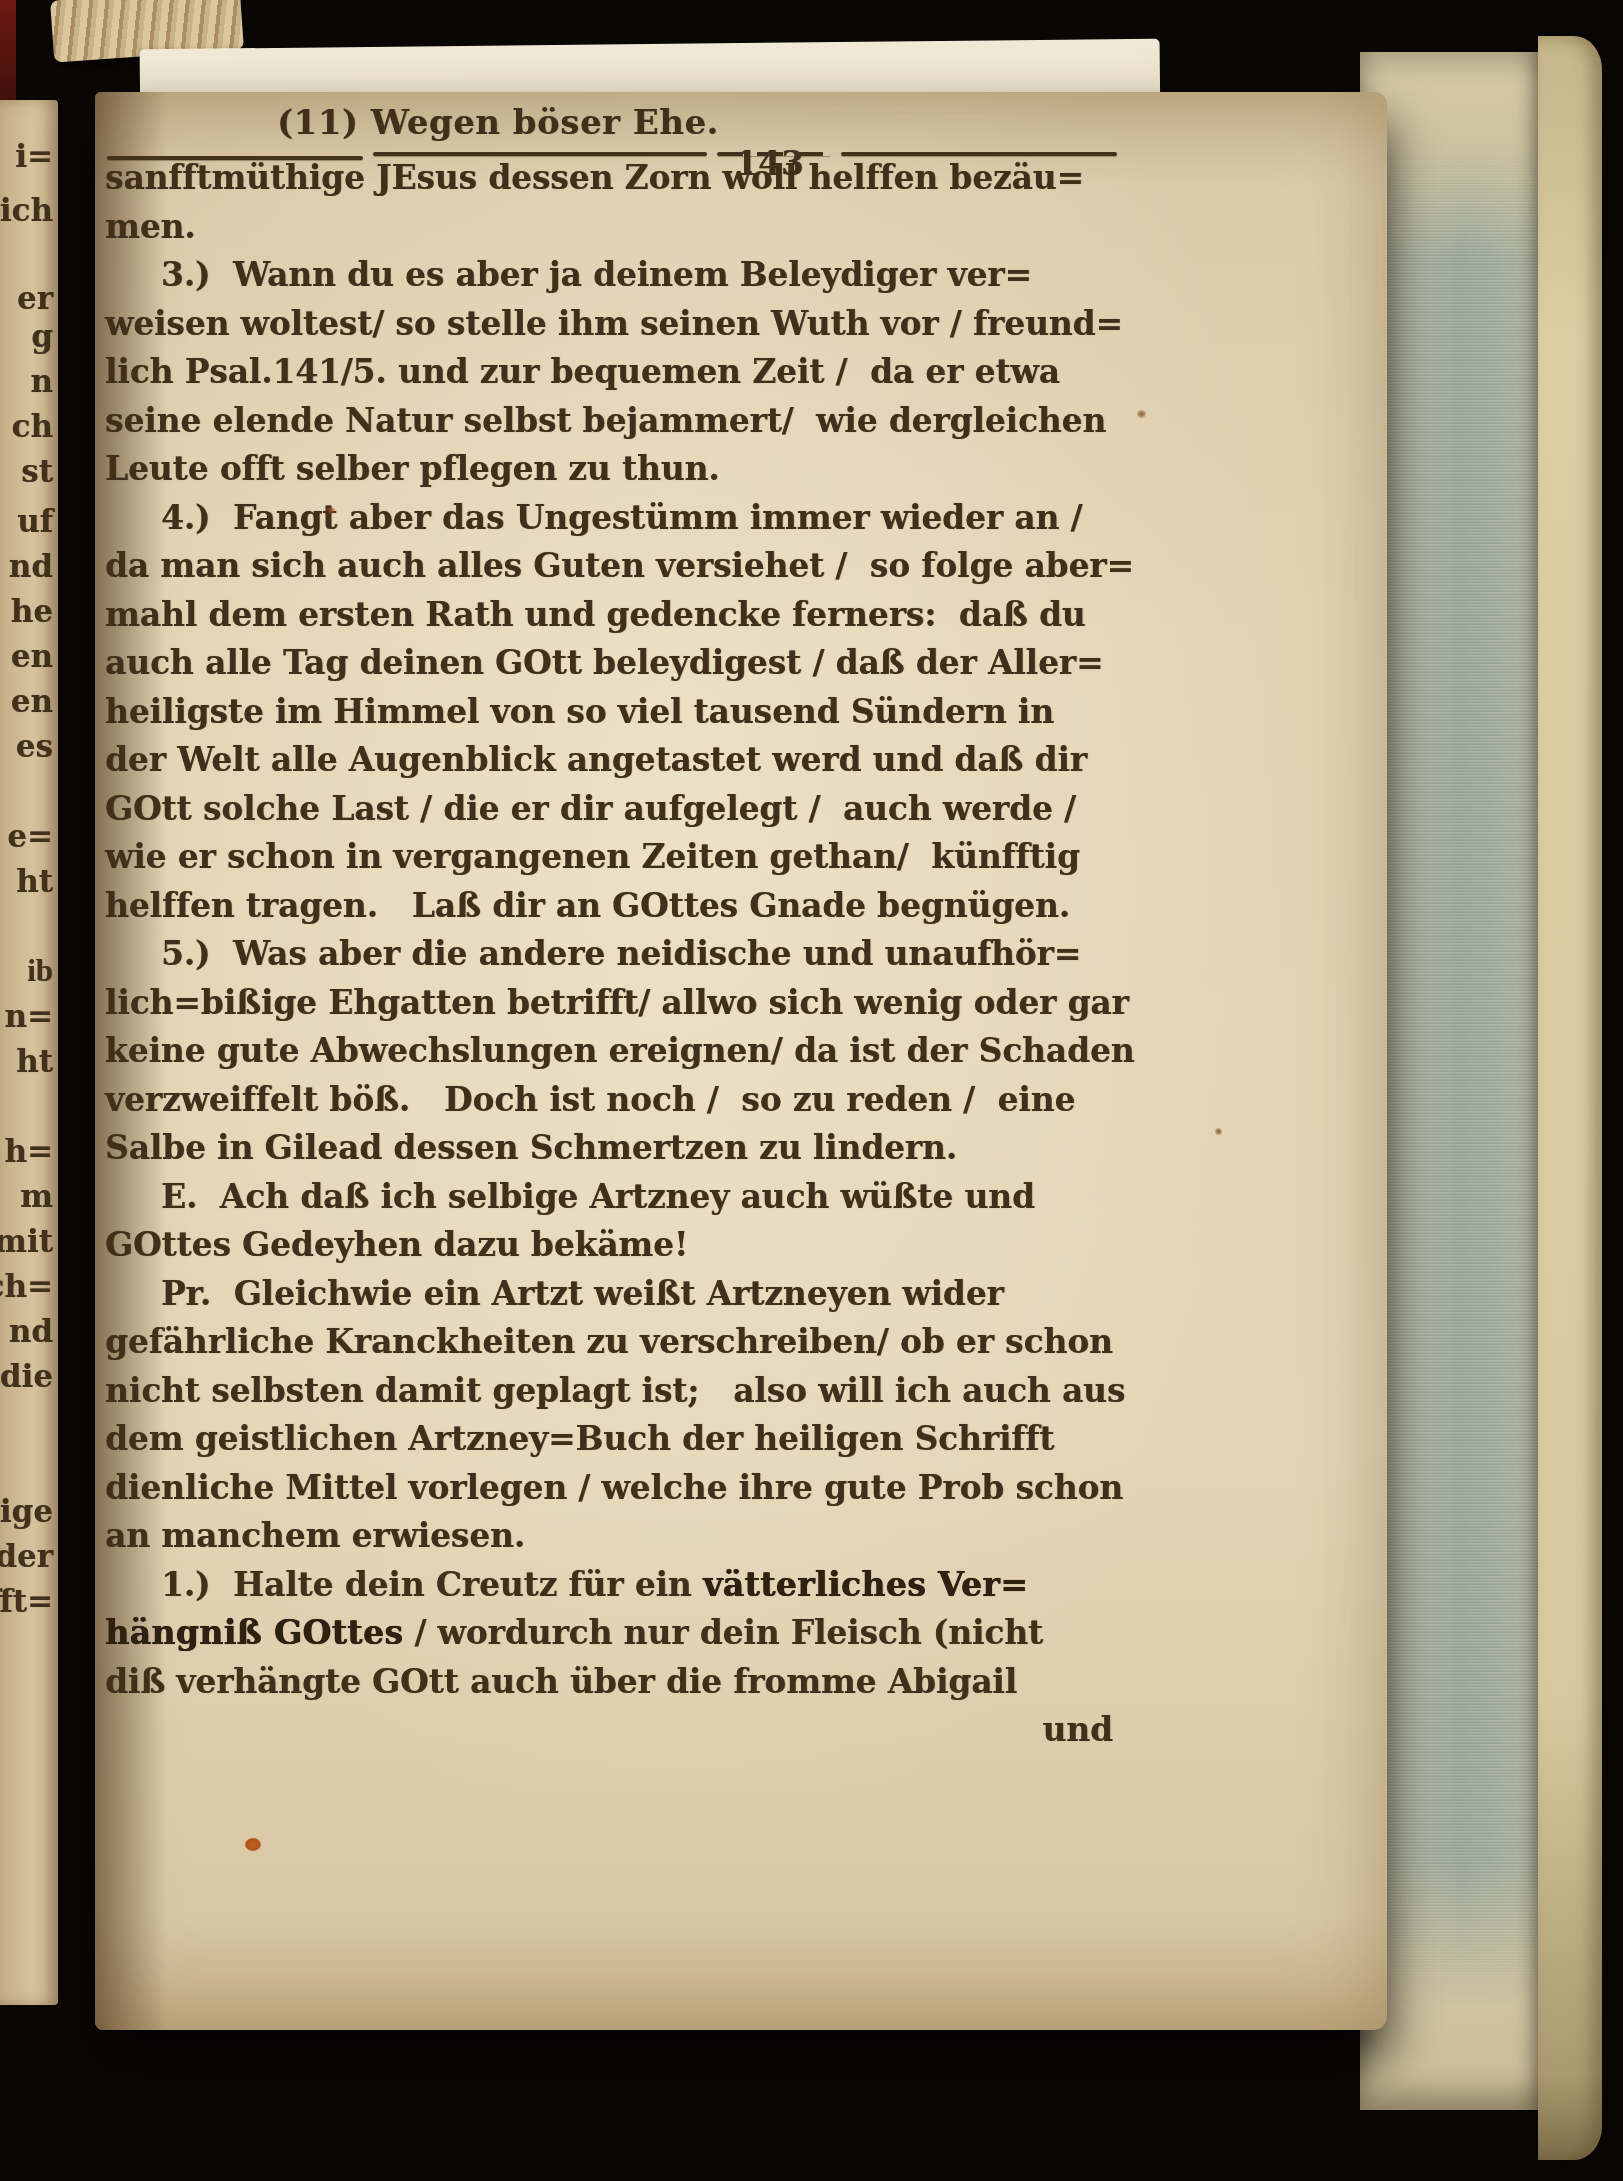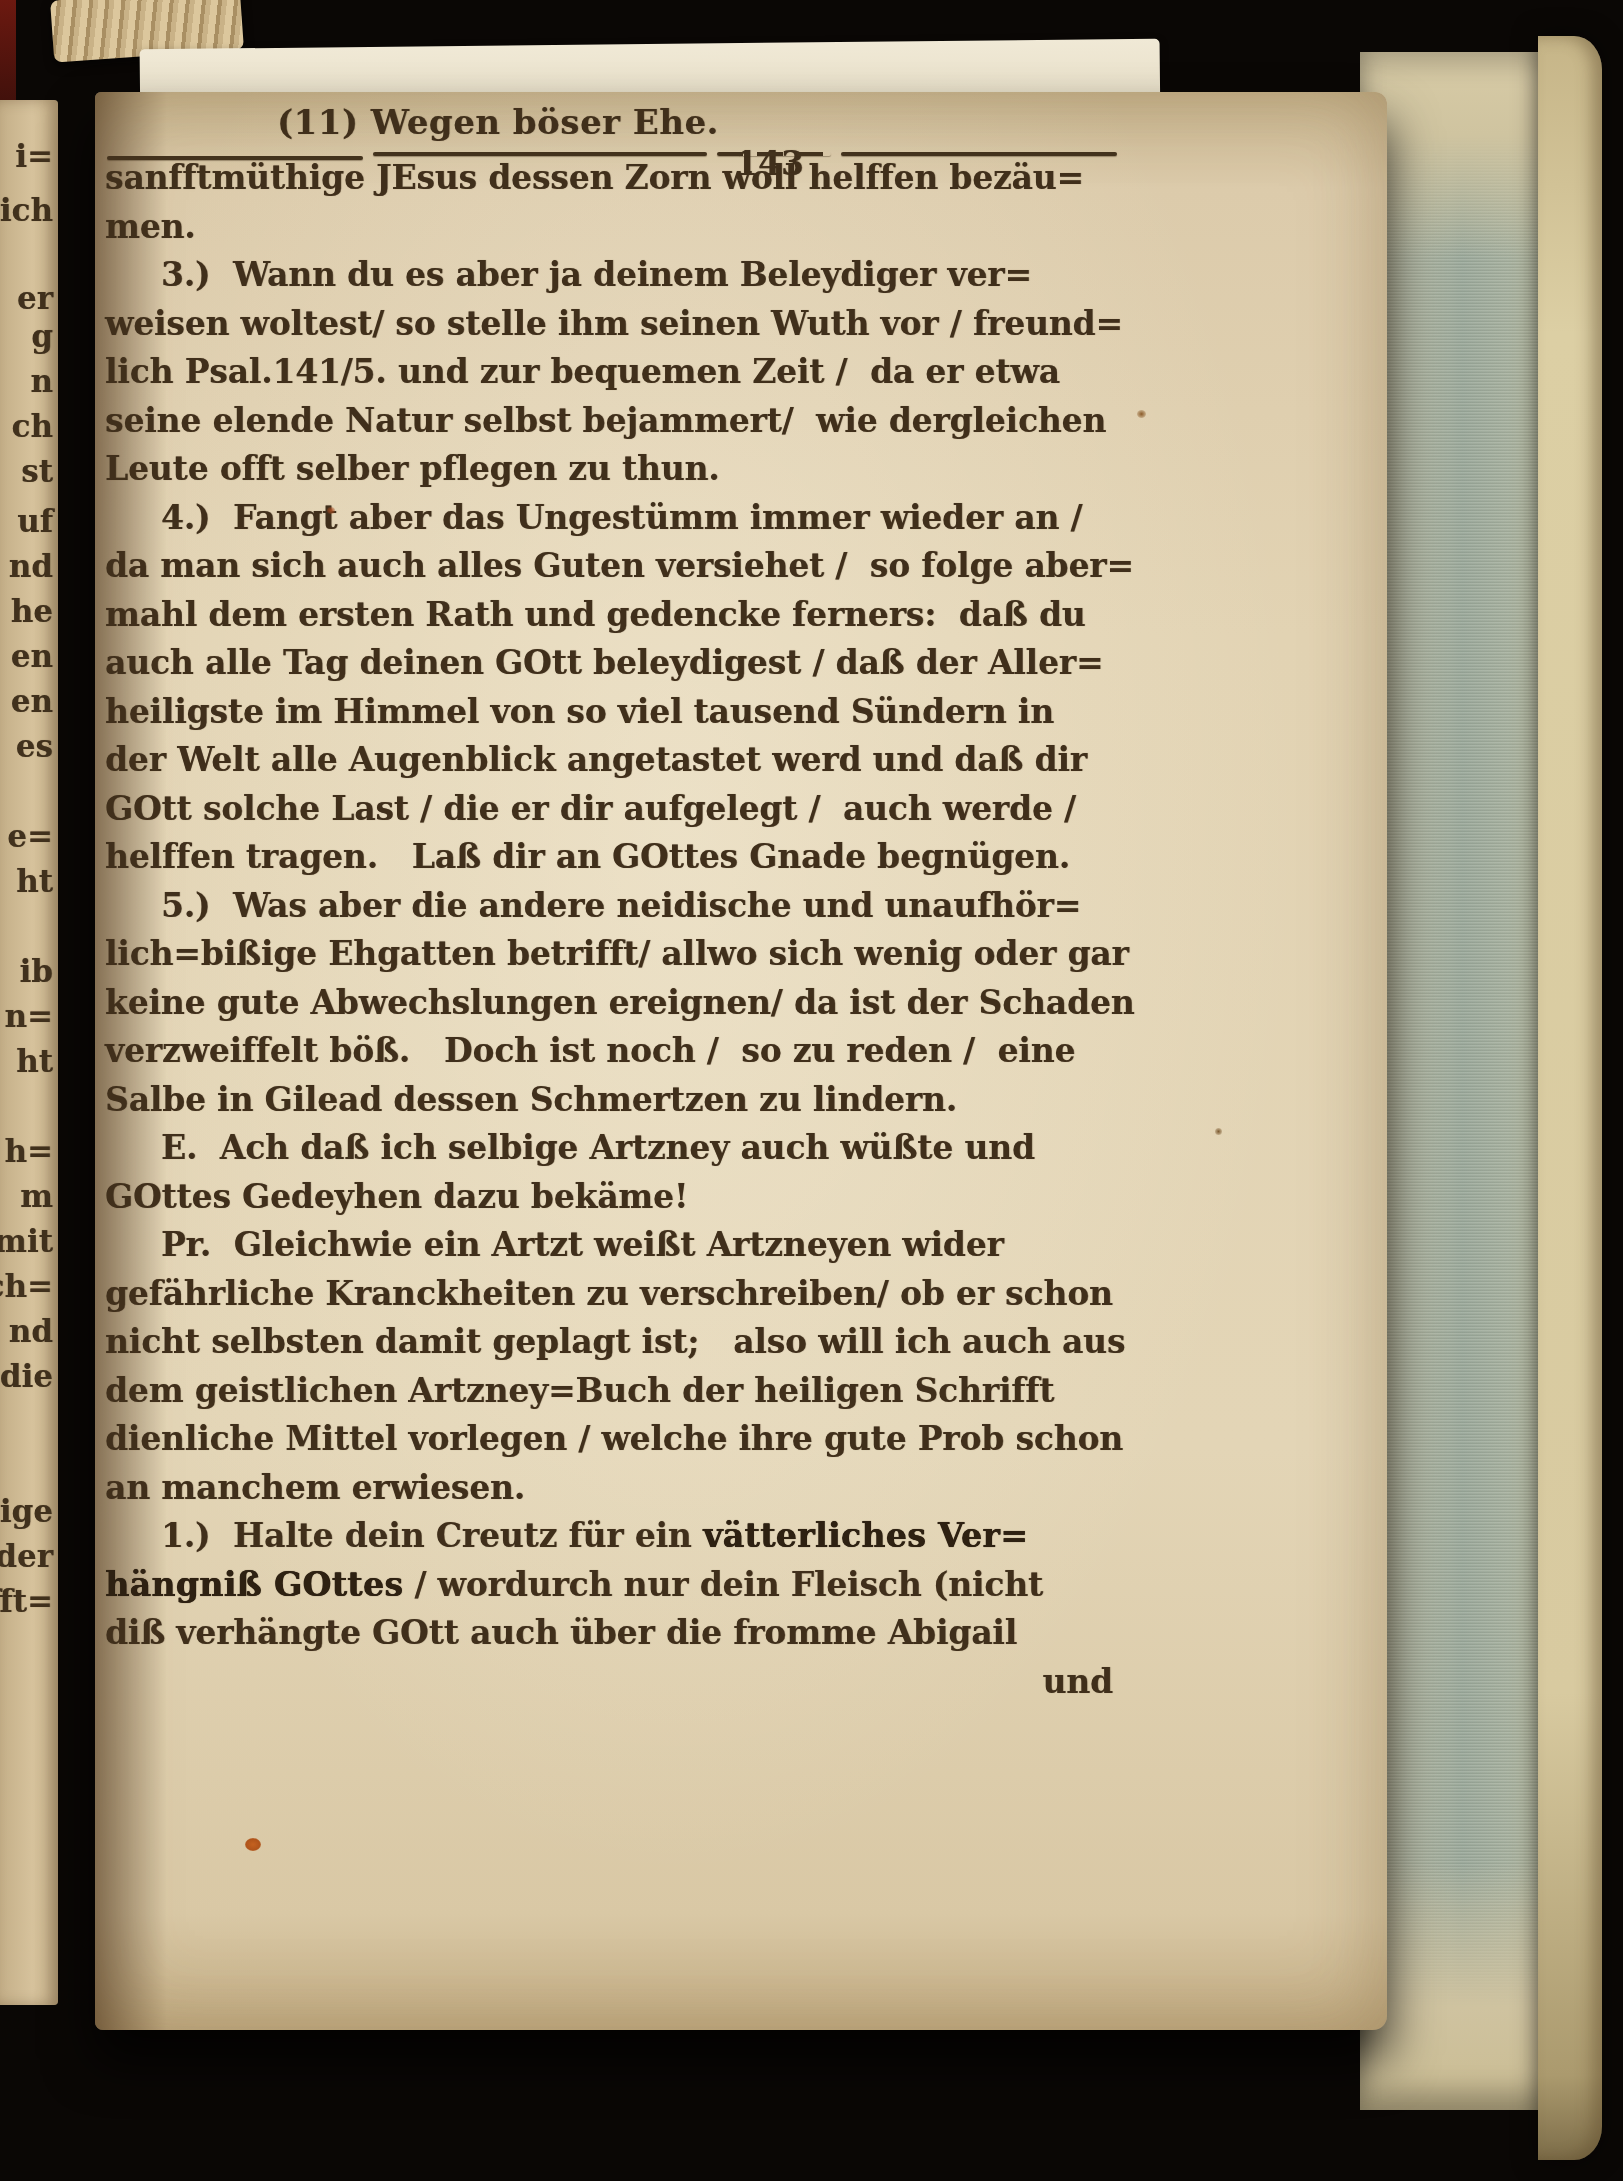--- a/index.html
+++ b/index.html
@@ -127,21 +127,21 @@
     <div class="frag" style="top: 308px;">ch</div>
     <div class="frag" style="top: 353px;">st</div>
     <div class="frag" style="top: 403px;">uf</div>
     <div class="frag" style="top: 448px;">nd</div>
     <div class="frag" style="top: 493px;">he</div>
     <div class="frag" style="top: 538px;">en</div>
     <div class="frag" style="top: 583px;">en</div>
     <div class="frag" style="top: 628px;">es</div>
     <div class="frag" style="top: 718px;">e=</div>
     <div class="frag" style="top: 763px;">ht</div>
-    <div class="frag" style="top: 853px;">ib</div>
+    <div class="frag" style="top: 853px; font-family: Liberation Serif, serif;">ib</div>
     <div class="frag" style="top: 898px;">n=</div>
     <div class="frag" style="top: 943px;">ht</div>
     <div class="frag" style="top: 1033px;">h=</div>
     <div class="frag" style="top: 1078px;">m</div>
     <div class="frag" style="top: 1123px;">mit</div>
     <div class="frag" style="top: 1168px;">ch=</div>
     <div class="frag" style="top: 1213px;">nd</div>
     <div class="frag" style="top: 1258px;">die</div>
     <div class="frag" style="top: 1393px;">ige</div>
     <div class="frag" style="top: 1438px;">der</div>
@@ -171,20 +171,21 @@
         <div class="line"><span>lich Psal.141/5. und zur bequemen Zeit /  da er etwa</span></div>
         <div class="line"><span>seine elende Natur selbst bejammert/  wie dergleichen</span></div>
         <div class="line"><span>Leute offt selber pflegen zu thun.</span></div>
         <div class="line indent"><span>4.)  Fangt aber das Ungestümm immer wieder an /</span></div>
         <div class="line"><span>da man sich auch alles Guten versiehet /  so folge aber=</span></div>
         <div class="line"><span>mahl dem ersten Rath und gedencke ferners:  daß du</span></div>
         <div class="line"><span>auch alle Tag deinen GOtt beleydigest / daß der Aller=</span></div>
         <div class="line"><span>heiligste im Himmel von so viel tausend Sündern in</span></div>
         <div class="line"><span>der Welt alle Augenblick angetastet werd und daß dir</span></div>
         <div class="line"><span>GOtt solche Last / die er dir aufgelegt /  auch werde /</span></div>
+        <div class="line"><span>wie er schon in vergangenen Zeiten gethan/  künfftig</span></div>
         <div class="line"><span>helffen tragen.   Laß dir an GOttes Gnade begnügen.</span></div>
         <div class="line indent"><span>5.)  Was aber die andere neidische und unaufhör=</span></div>
         <div class="line"><span>lich=bißige Ehgatten betrifft/ allwo sich wenig oder gar</span></div>
         <div class="line"><span>keine gute Abwechslungen ereignen/ da ist der Schaden</span></div>
         <div class="line"><span>verzweiffelt böß.   Doch ist noch /  so zu reden /  eine</span></div>
         <div class="line"><span>Salbe in Gilead dessen Schmertzen zu lindern.</span></div>
         <div class="line indent"><span>E.  Ach daß ich selbige Artzney auch wüßte und</span></div>
         <div class="line"><span>GOttes Gedeyhen dazu bekäme!</span></div>
         <div class="line indent"><span>Pr.  Gleichwie ein Artzt weißt Artzneyen wider</span></div>
         <div class="line"><span>gefährliche Kranckheiten zu verschreiben/ ob er schon</span></div>

